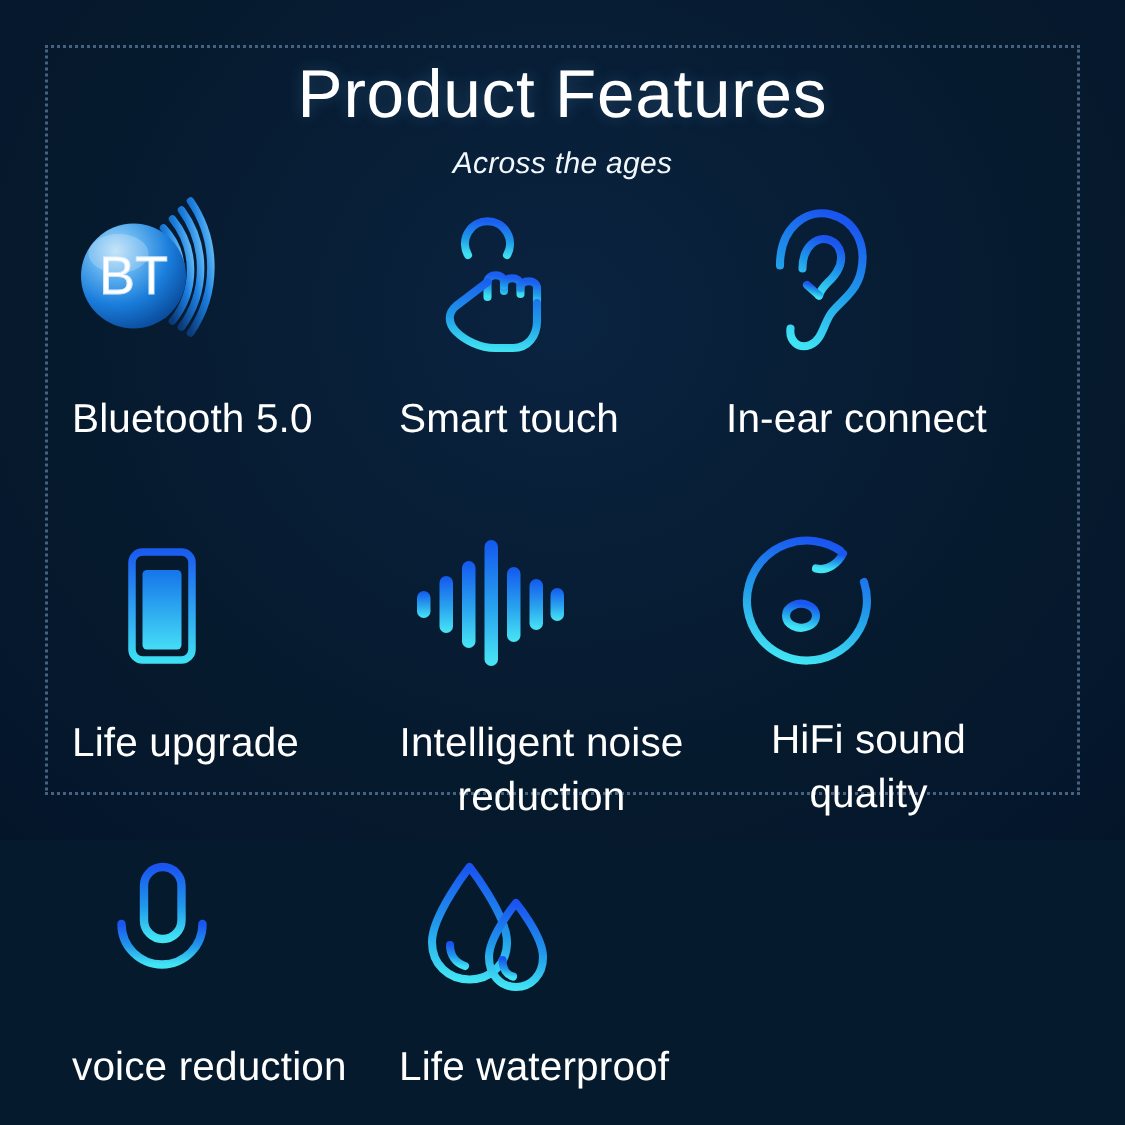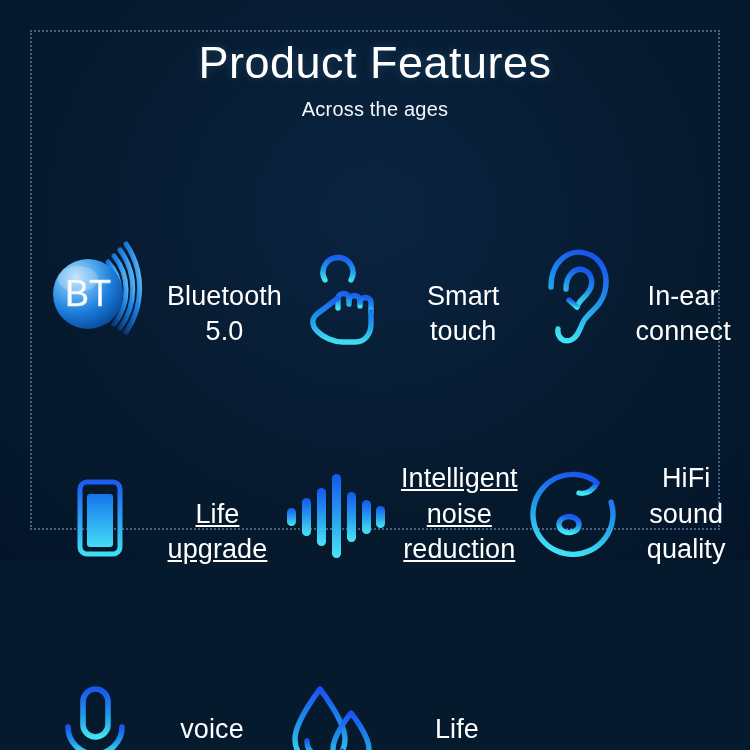--- a/index.html
+++ b/index.html
@@ -44,35 +44,36 @@
     line-height: 1.1;
     margin: 0;
     text-shadow: 0 0 10px rgba(120,190,255,0.22);
   }
   .subtitle {
     font-size: 20px;
     font-weight: 400;
     color: #f2f7fc;
     margin: 10px 0 0 0;
     letter-spacing: 0.2px;
+    font-style: italic;
   }
 
   .grid {
     position: absolute;
     left: 48px;
     top: 132px;
     width: 654px;
     display: grid;
     grid-template-columns: repeat(3, 1fr);
     grid-template-rows: 218px 218px 215px;
   }
   .cell {
     display: flex;
-    flex-direction: row;
-    align-items: flex-end;
+    flex-direction: column;
+    align-items: flex-start;
   }
   .icon-box {
     height: 112px;
     width: 120px;
     display: flex;
     align-items: center;
     justify-content: center;
   }
   .icon-box svg { display: block; overflow: visible; }
   .feature-label {
@@ -82,21 +83,21 @@
     text-align: center;
     line-height: 1.32;
     max-width: 190px;
     letter-spacing: 0.1px;
   }
   
   .r1 .icon-box { height: 108px; }
   .r2 .icon-box { height: 104px; }
   .r3 .icon-box { height: 104px; }
   .r1 .feature-label { margin-top: 22px; }
-  .r2 .feature-label { margin-top: 24px; text-decoration: underline; }
+  .r2 .feature-label { margin-top: 24px; }
   .r3 .feature-label { margin-top: 22px; }
 </style>
 </head>
 <body>
 
 <div id="poster">
 
   <div class="dotted-frame"></div>
 
   <div class="header">

